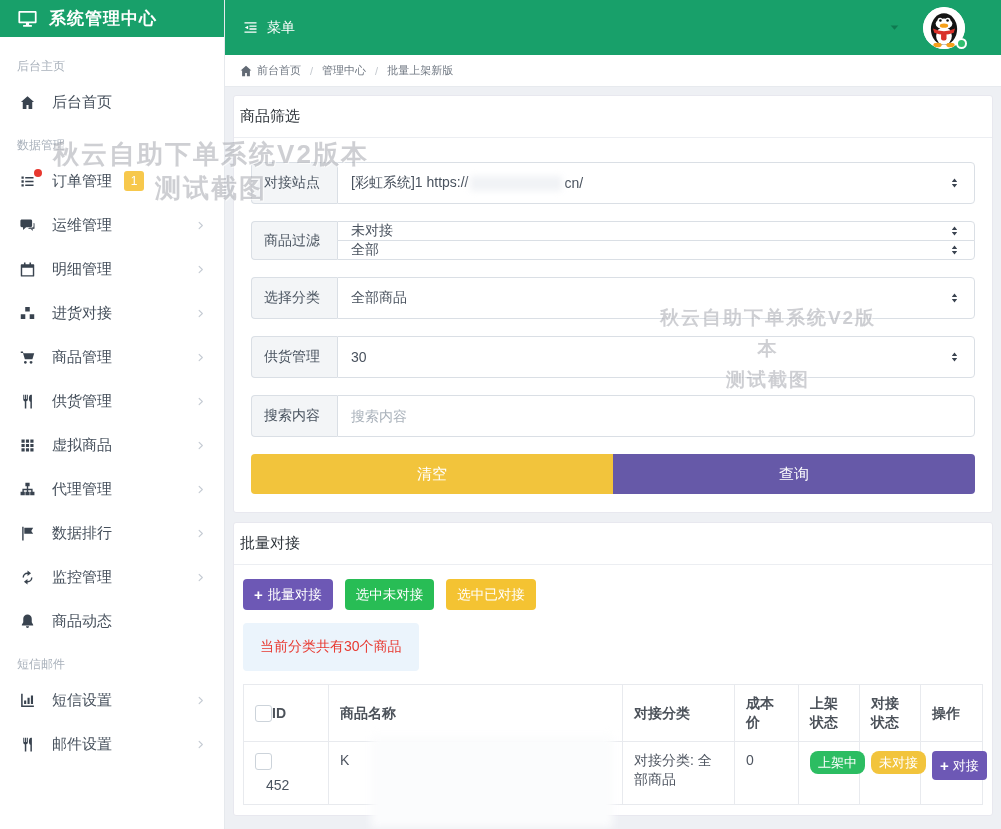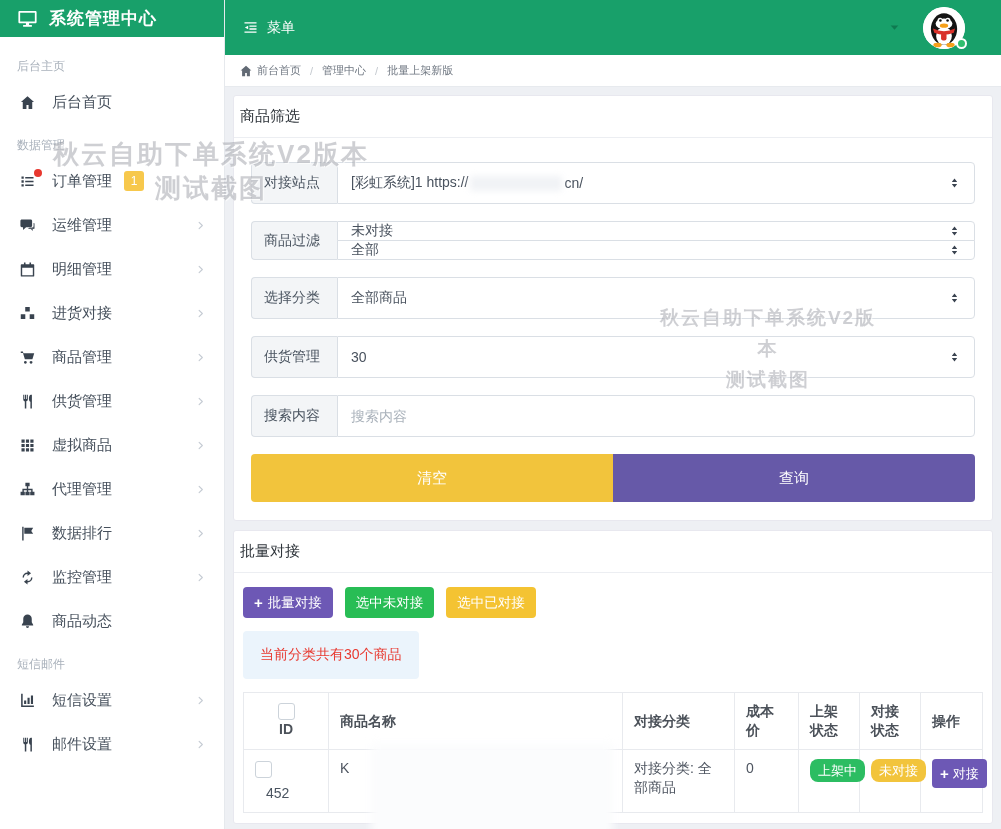--- a/index.html
+++ b/index.html
@@ -58,37 +58,37 @@
   .fg-stack{flex:1; display:flex; flex-direction:column;}
   .fg-stack .fg-field{height:34.5px;}
   .fg-stack .fg-field:first-child{border-radius:0 4px 0 0;}
   .fg-stack .fg-field:last-child{border-radius:0 0 4px 0; margin-top:-1px;}
   .sel-arrows{position:absolute; right:13px; top:50%; transform:translateY(-50%); color:#3a4350; font-size:13px;}
   .fg-input{flex:1; border:none; outline:none; font-size:14px; font-family:inherit; color:#49525e; height:100%; background:transparent;}
   .fg-input::placeholder{color:#aab2bb;}
   .blur-chip{display:inline-block; width:92px; height:15px; background:#f1f3f6; filter:blur(3px); border-radius:2px; margin:0 2px; vertical-align:middle;}
 
   .btn-row{display:flex; margin-top:0;}
-  .btn-big{flex:1; height:48px; display:flex; align-items:center; justify-content:center; color:#fff; font-size:15px; cursor:pointer;}
+  .btn-big{flex:1; height:40px; display:flex; align-items:center; justify-content:center; color:#fff; font-size:15px; cursor:pointer;}
   .btn-clear{background:var(--yellow); border-radius:4px 0 0 4px;}
   .btn-query{background:var(--purple); border-radius:0 4px 4px 0;}
 
   
   .toolbar{display:flex; gap:12px; margin-bottom:13px;}
   .btn-sm{height:31px; padding:0 11px; border-radius:4px; color:#fff; font-size:13.5px; display:inline-flex; align-items:center; gap:5px; cursor:pointer; white-space:nowrap;}
   .bp{background:#6d58b5;} .bg{background:#28bd55;} .by{background:#f4c332;}
   .plus{font-size:15px; font-weight:bold; line-height:1;}
   .alert{display:inline-block; background:var(--alert-bg); color:var(--red); padding:15px 17px; border-radius:4px; margin-bottom:13px; font-size:14px;}
 
   table{width:100%; border-collapse:collapse; table-layout:fixed; font-size:14px; color:#4e5560;}
   th,td{border:1px solid var(--border); padding:9px 11px; text-align:left; vertical-align:top; line-height:19px;}
   th{font-weight:bold; color:#4c525a;}
   thead th{vertical-align:middle;}
   .checkbox{display:inline-block; width:17px; height:17px; border:1px solid #ccd3da; border-radius:3px; background:#fff; vertical-align:middle; cursor:pointer;}
-  .th-id{display:flex; align-items:center; flex-direction:column;}
+  .th-id{display:flex; align-items:center; }
   .row-id{padding:6px 0 0 11px; color:#4a5460;}
   .name-cell{position:relative;}
   .name-gap{display:inline-block; width:208px;}
   .blur-rect{position:absolute; left:42px; top:-6px; width:242px; height:92px; background:#fbfcfd; filter:blur(4px); pointer-events:none;}
   .badge{display:inline-block; padding:5px 8px; border-radius:8px; color:#fff; font-size:13px; line-height:1; white-space:nowrap;}
   .badge-green{background:var(--success);}
   .badge-yellow{background:var(--yellow);}
   .btn-action{display:inline-flex; align-items:center; gap:4px; background:#6d58b5; color:#fff; font-size:13px; padding:5px 8px; border-radius:4px; cursor:pointer; white-space:nowrap;}
 
   

